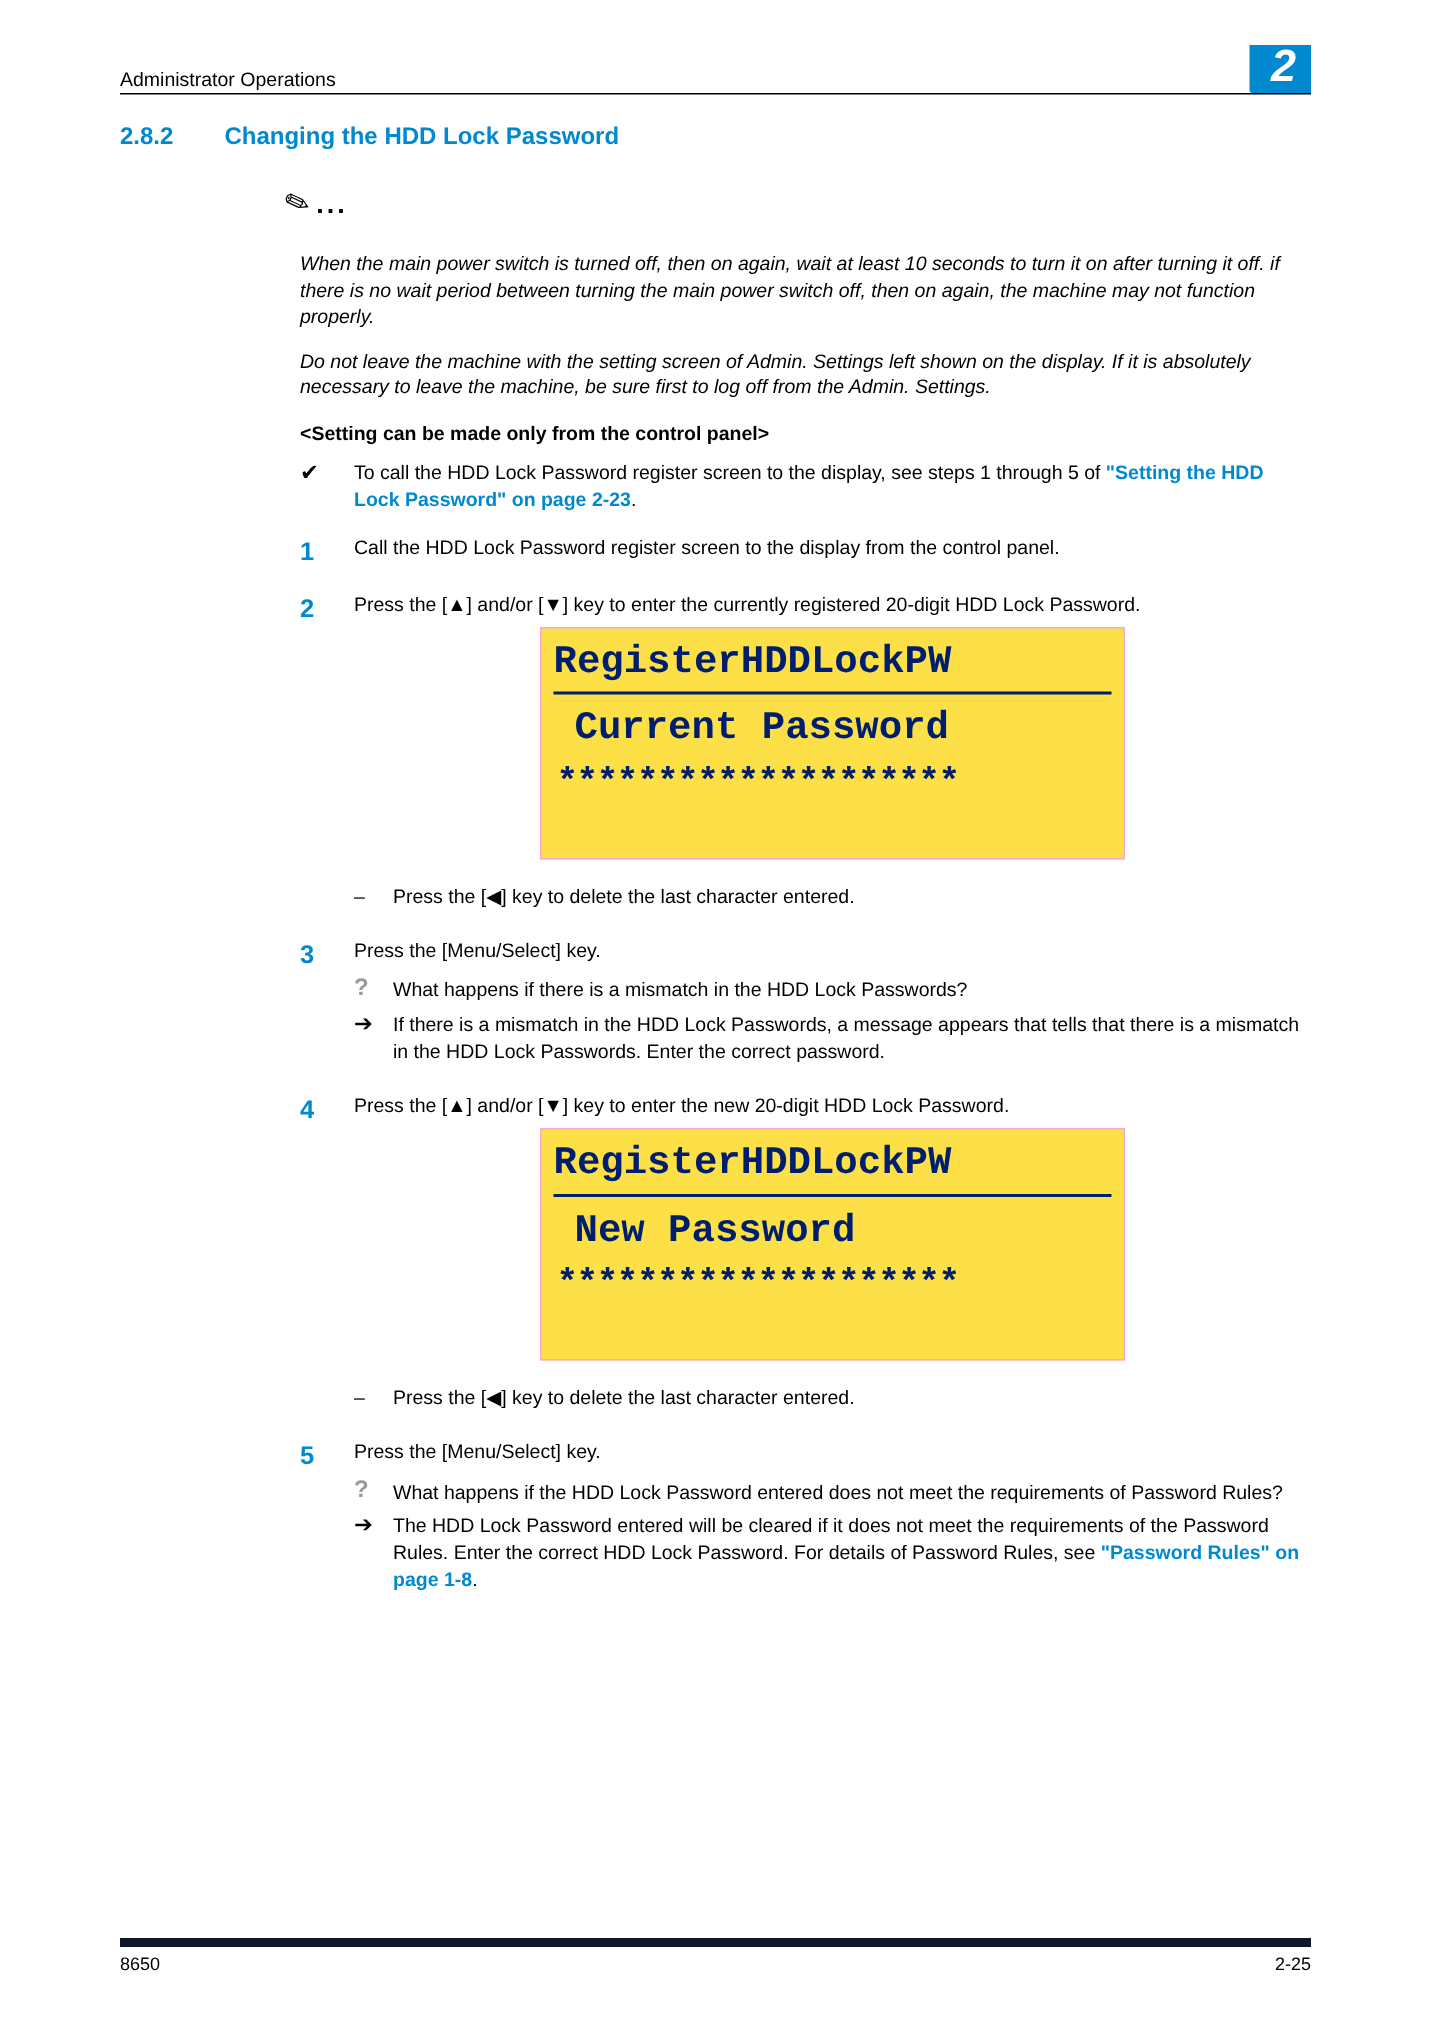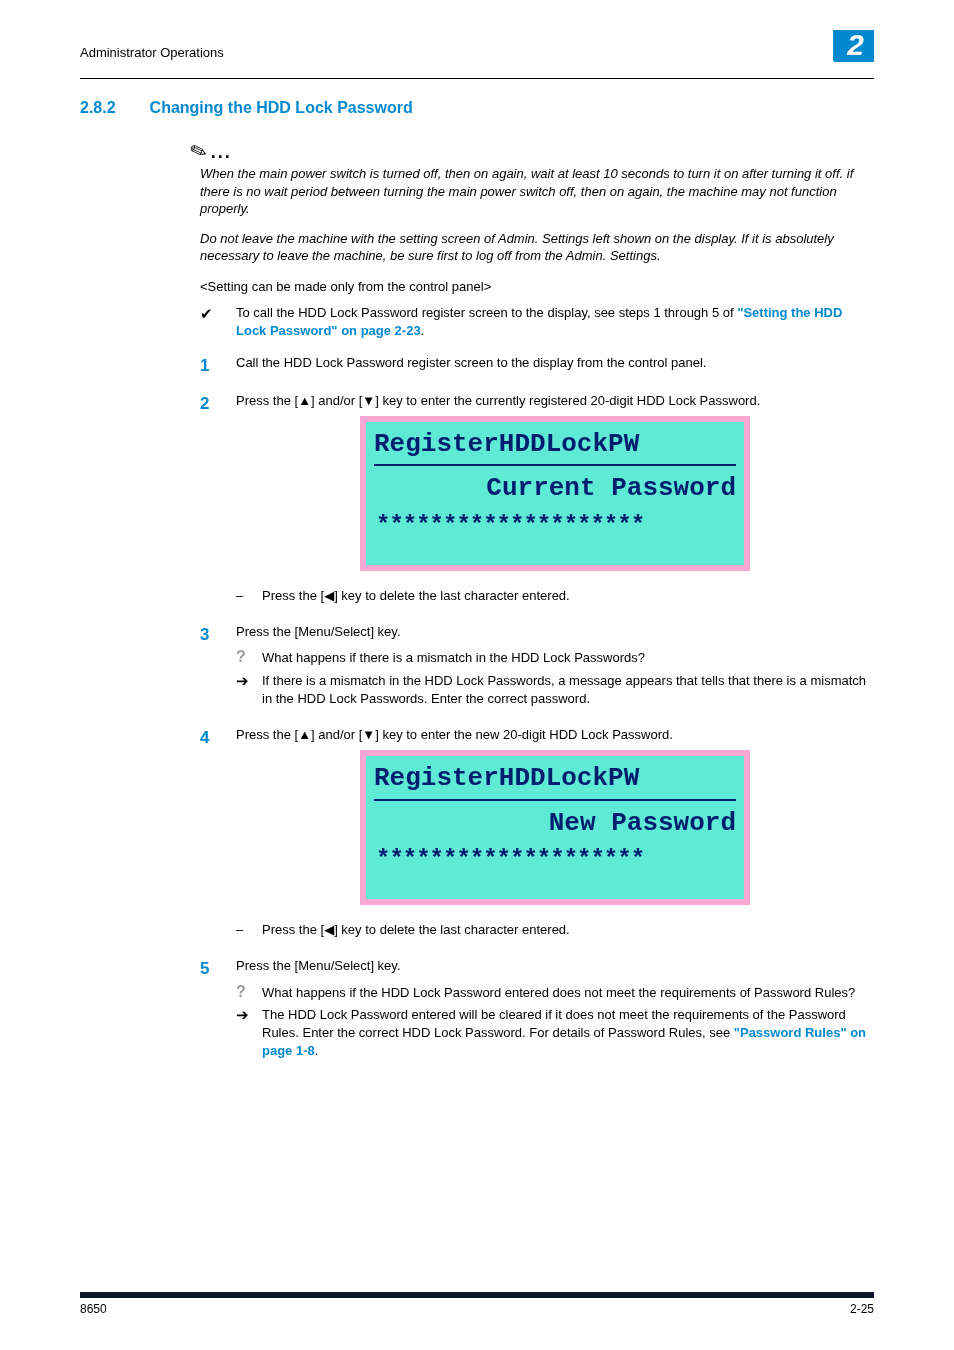--- a/index.html
+++ b/index.html
@@ -15,21 +15,21 @@
     position: relative;
     width: 954px;
     height: 1350px;
     padding: 30px 80px 0 80px;
   }
   .header-row {
     display: flex;
     justify-content: space-between;
     align-items: flex-end;
     border-bottom: 1px solid #000;
-    padding-bottom: 18px;
+    padding-bottom: 2px;
     margin-bottom: 20px;
   }
   .chapter-badge {
     font-size: 30px;
     font-weight: bold;
     font-style: italic;
     color: #fff;
     background: #0089cf;
     padding: 0 10px 2px 14px;
     line-height: 1;
@@ -48,22 +48,22 @@
   .content { padding-left: 120px; }
   .note-block { margin-bottom: 14px; }
   .note-icon-row { display: flex; align-items: baseline; gap: 4px; margin-left: -10px; }
   .note-pencil {
     font-size: 20px;
     transform: rotate(-20deg);
     display: inline-block;
   }
   .note-dots { font-size: 18px; font-weight: bold; letter-spacing: 2px; }
   .note-label { font-weight: bold; font-size: 13px; margin-top: 2px; }
-  .note-text { font-style: italic; margin-top: 2px; line-height: 1.35; }
-  .subhead { font-weight: normal; margin: 14px 0 10px 0; }
+  .note-text { font-style: italic; margin-top: 19px; line-height: 1.35; }
+  .subhead { font-weight: bold; margin: 14px 0 10px 0; }
   .bullet-row, .step-row {
     display: flex;
     gap: 18px;
     margin-bottom: 14px;
     line-height: 1.4;
   }
   .bullet-row { align-items: flex-start; }
   .check-mark { flex: 0 0 18px; font-size: 15px; position: relative; top: -1px; }
   .step-num {
     flex: 0 0 18px;
@@ -74,40 +74,39 @@
   .step-body { flex: 1; }
   .link { color: #0089cf; font-weight: bold; }
   .sub-list { margin-top: 8px; }
   .sub-row { display: flex; gap: 12px; margin-bottom: 4px; line-height: 1.4; }
   .sub-bullet { flex: 0 0 14px; }
   .sub-q { flex: 0 0 14px; color: #9a9a9a; font-weight: bold; font-size: 16px; line-height: 1; }
   .sub-arrow { flex: 0 0 14px; font-size: 15px; line-height: 1.2; }
   .lcd {
     width: 390px;
     height: 155px;
-    background: #5eead4;
+    background: #fde047;
     margin: 6px auto 16px auto;
-    border: 6px solid #f9a8d4;
+    border: 1px solid #f9a8d4;
     padding: 4px 8px 8px 8px;
     font-family: "Courier New", monospace;
     color: #001e6e;
     font-weight: bold;
   }
   .lcd .lcd-title {
     font-size: 26px;
     letter-spacing: 0;
     border-bottom: 2px solid #001e6e;
     padding-bottom: 2px;
     margin-bottom: 4px;
   }
   .lcd .lcd-line1 {
     font-size: 26px;
     padding-left: 14px;
     margin-bottom: 2px;
-    text-align: right;
   }
   .lcd .lcd-stars {
     font-size: 24px;
     letter-spacing: -1px;
     padding-left: 2px;
   }
   .footer {
     position: absolute;
     bottom: 34px;
     left: 80px;

